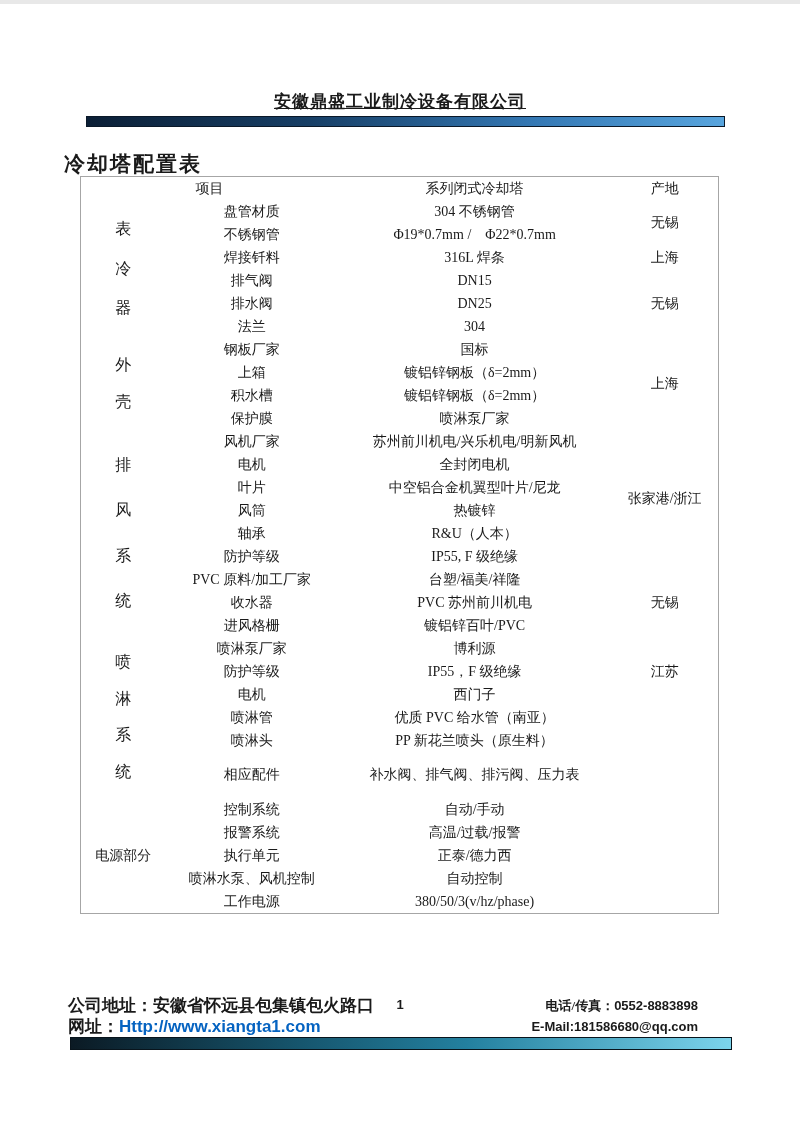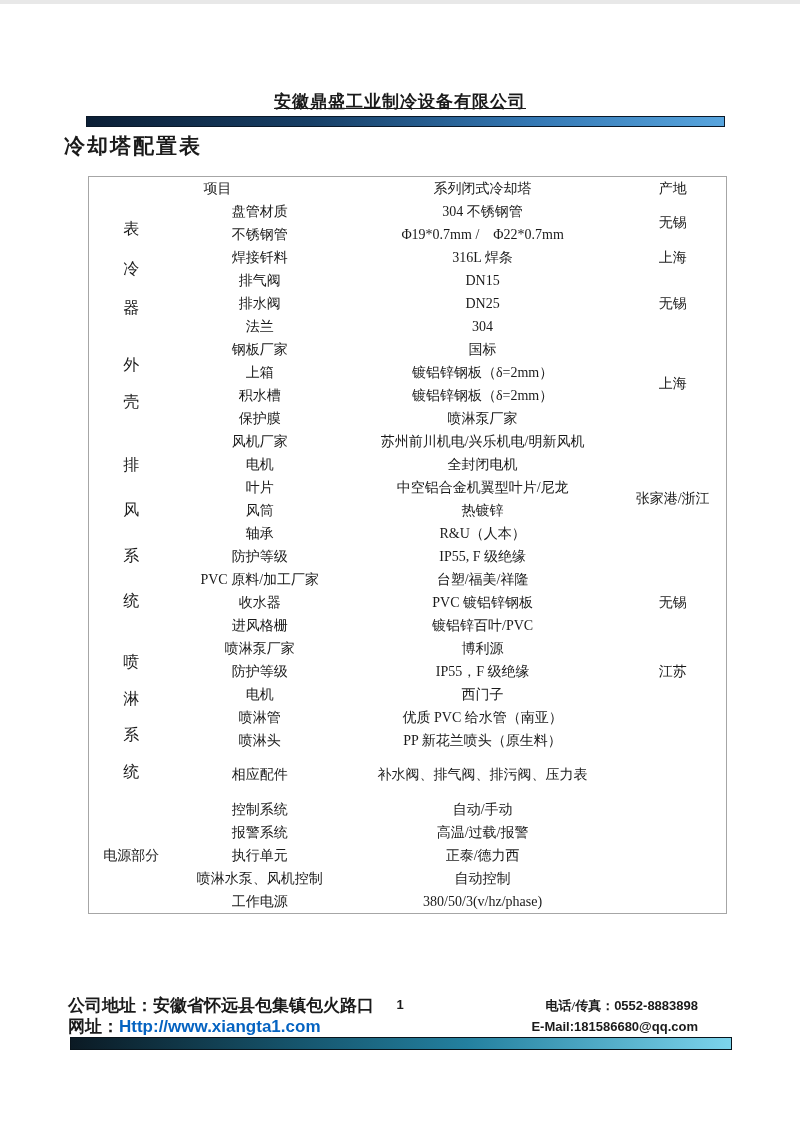--- a/index.html
+++ b/index.html
@@ -13,25 +13,25 @@
     position:absolute; top:86px; left:0; width:100%;
     text-align:center; font-size:17px; font-weight:bold;
     text-decoration:underline; letter-spacing:1px;
   }
   .top-bar {
     position:absolute; top:112px; left:86px; width:637px; height:9px;
     background:linear-gradient(to right,#0b1f36 0%,#173f66 35%,#3478b4 70%,#58a5de 100%);
     border:1px solid #0a1828;
   }
   .doc-title {
-    position:absolute; top:128px; left:64px; margin:0;
+    position:absolute; top:146px; left:64px; margin:0;
     font-size:21px; font-weight:bold; letter-spacing:2px;
   }
   table.config-table {
-    position:absolute; top:172px; left:88px; width:639px;
+    position:absolute; top:172px; left:80px; width:639px;
     border-collapse:collapse; table-layout:fixed;
     border:1px solid #a6a6a6;
   }
   table.config-table td {
     height:23px; padding:0; text-align:center; vertical-align:middle;
     font-size:14px; white-space:nowrap; overflow:hidden;
   }
   tr.tall-row td { height:46px; }
   .group-vertical {
     display:flex; flex-direction:column; justify-content:space-evenly;
@@ -170,21 +170,21 @@
           <td>防护等级</td>
           <td>IP55, F 级绝缘</td>
         </tr>
         <tr>
           <td>PVC 原料/加工厂家</td>
           <td>台塑/福美/祥隆</td>
           <td rowspan="3">无锡</td>
         </tr>
         <tr>
           <td>收水器</td>
-          <td>PVC 镀铝锌钢板</td>
+          <td>PVC 苏州前川机电</td>
         </tr>
         <tr>
           <td>进风格栅</td>
           <td>镀铝锌百叶/PVC</td>
         </tr>
         <tr>
           <td rowspan="6">
             <div class="group-vertical" style="height: 161px;">
               <span>喷</span>
               <span>淋</span>

